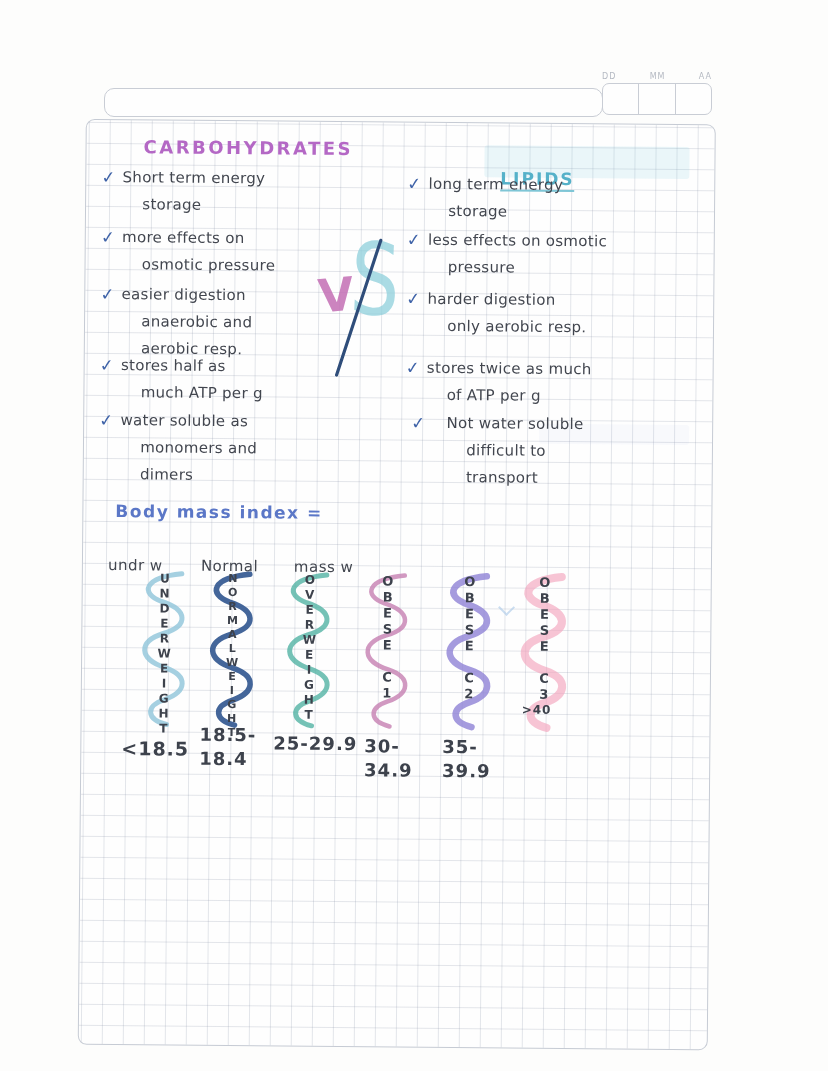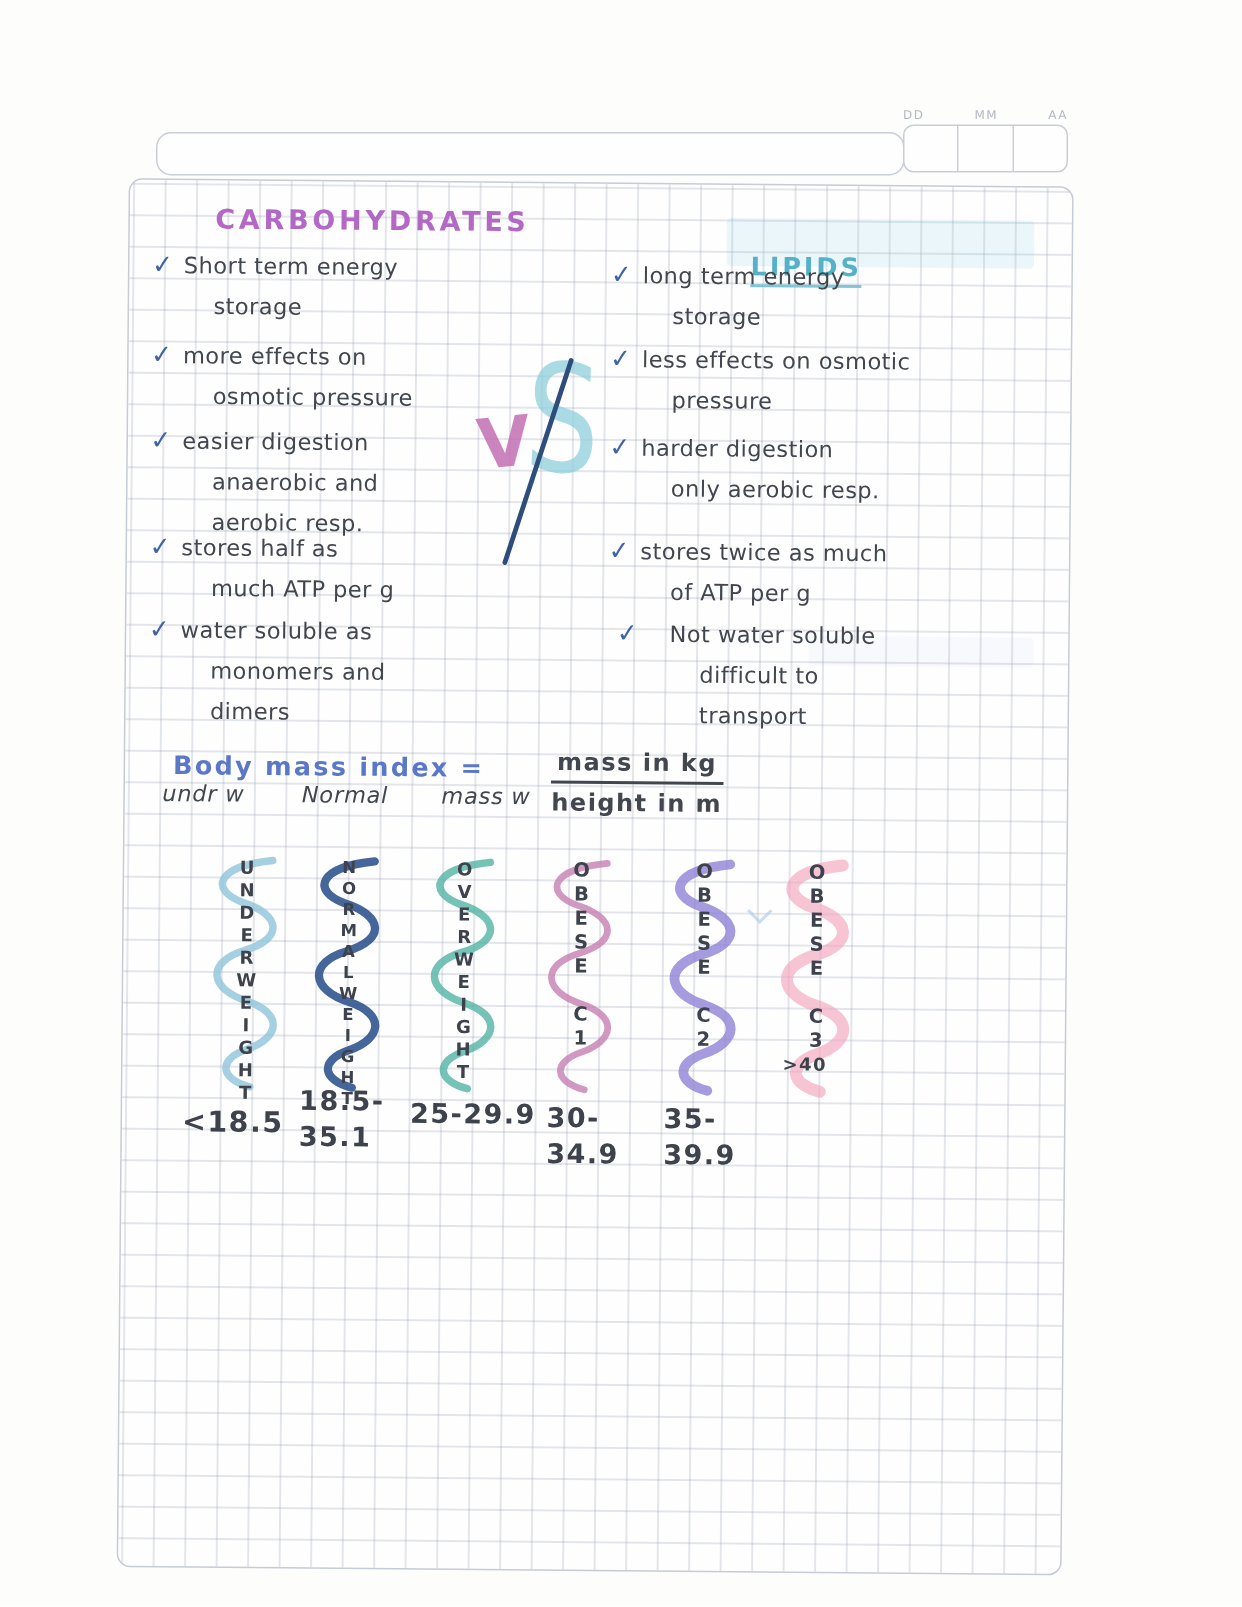--- a/index.html
+++ b/index.html
@@ -49,21 +49,21 @@
   .vs-v{left:233px;top:146px;font-size:46px;color:#c46fb5;font-weight:bold;
     transform:rotate(-6deg);opacity:.85;}
   .vs-s{left:258px;top:108px;font-size:100px;color:#8fd0dc;line-height:1;
     transform:scaleX(.78) rotate(3deg);opacity:.75;}
   .vs-slash{left:225px;top:108px;width:120px;height:175px;pointer-events:none;}
   
   .bmi-heading{left:32px;top:381px;font-size:17px;color:#5b77c7;letter-spacing:1.5px;font-weight:bold;}
   .fraction{left:284px;top:376px;text-align:center;font-size:16px;font-weight:bold;letter-spacing:1px;}
   .fraction .num{display:block;padding:0 4px 3px;border-bottom:2.5px solid #42464f;}
   .fraction .den{display:block;padding-top:3px;}
-  .col-label{top:400px;font-size:15px;letter-spacing:.5px;font-style:italic;}
+  .col-label{top:436px;font-size:15px;letter-spacing:.5px;}
   .cl0{left:25px;} .cl1{left:118px;} .cl2{left:211px;}
   
   .bmi-col{position:absolute;top:447px;width:70px;height:162px;}
   .bmi-col svg{position:absolute;left:0;top:0;}
   .vlabel{position:absolute;left:50%;top:4px;transform:translateX(-50%);
     writing-mode:vertical-rl;text-orientation:upright;
     font-size:12px;line-height:1;letter-spacing:1px;font-weight:bold;color:#3d424c;height:154px;}
   .range{position:absolute;font-size:18px;font-weight:bold;letter-spacing:1px;
     white-space:pre-line;line-height:1.35;color:#3d424c;}
   .spiral{fill:none;stroke-width:5;stroke-linecap:round;opacity:.8;}
@@ -151,24 +151,20 @@
 of ATP per g</div>
   </div>
   <div class="note-item" style="left:327px;top:287px;width:280px">
     <span class="check">✓</span>
     <div class="txt" style="padding-left:34px">Not water soluble
 difficult to
 transport</div>
   </div>
 
   <div class="abs bmi-heading">Body mass index =</div>
-  <div class="abs fraction">
-    <span class="num">mass in kg</span>
-    <span class="den">height in m</span>
-  </div>
   <div class="abs col-label cl0">undr w</div>
   <div class="abs col-label cl1">Normal</div>
   <div class="abs col-label cl2">mass w</div>
 
   <div class="abs doodle-mark"></div>
 
   <div class="bmi-col" style="left:47px">
     <svg width="70" height="162" viewBox="0 0 70 162">
       <path class="spiral" d="M52,6 C14,10 10,26 32,34 C58,42 60,58 34,66 C8,74 10,92 36,100 C60,108 58,124 36,132 C16,139 18,152 38,157" stroke="#8ec4da"></path>
     </svg>
@@ -200,21 +196,21 @@
   </div>
   <div class="bmi-col" style="left:427px">
     <svg width="70" height="162" viewBox="0 0 70 162">
       <path class="spiral" style="stroke-width:8;opacity:.65" d="M52,6 C14,10 10,26 32,34 C58,42 60,58 34,66 C8,74 10,92 36,100 C60,108 58,124 36,132 C16,139 18,152 38,157" stroke="#f2a4bd"></path>
     </svg>
     <span class="vlabel" style="font-size:13px">OBESE C3</span>
   </div>
 
   <div class="range" style="left:40px;top:616px;font-size:19px">&lt;18.5</div>
   <div class="range" style="left:118px;top:602px">18.5-
-35.1</div>
+18.4</div>
   <div class="range" style="left:192px;top:610px">25-29.9</div>
   <div class="range" style="left:283px;top:612px">30-
 34.9</div>
   <div class="range" style="left:361px;top:612px">35-
 39.9</div>
   <div class="range" style="left:440px;top:578px;font-size:12px">&gt;40</div>
 
 </div>
 
 </body></html>

